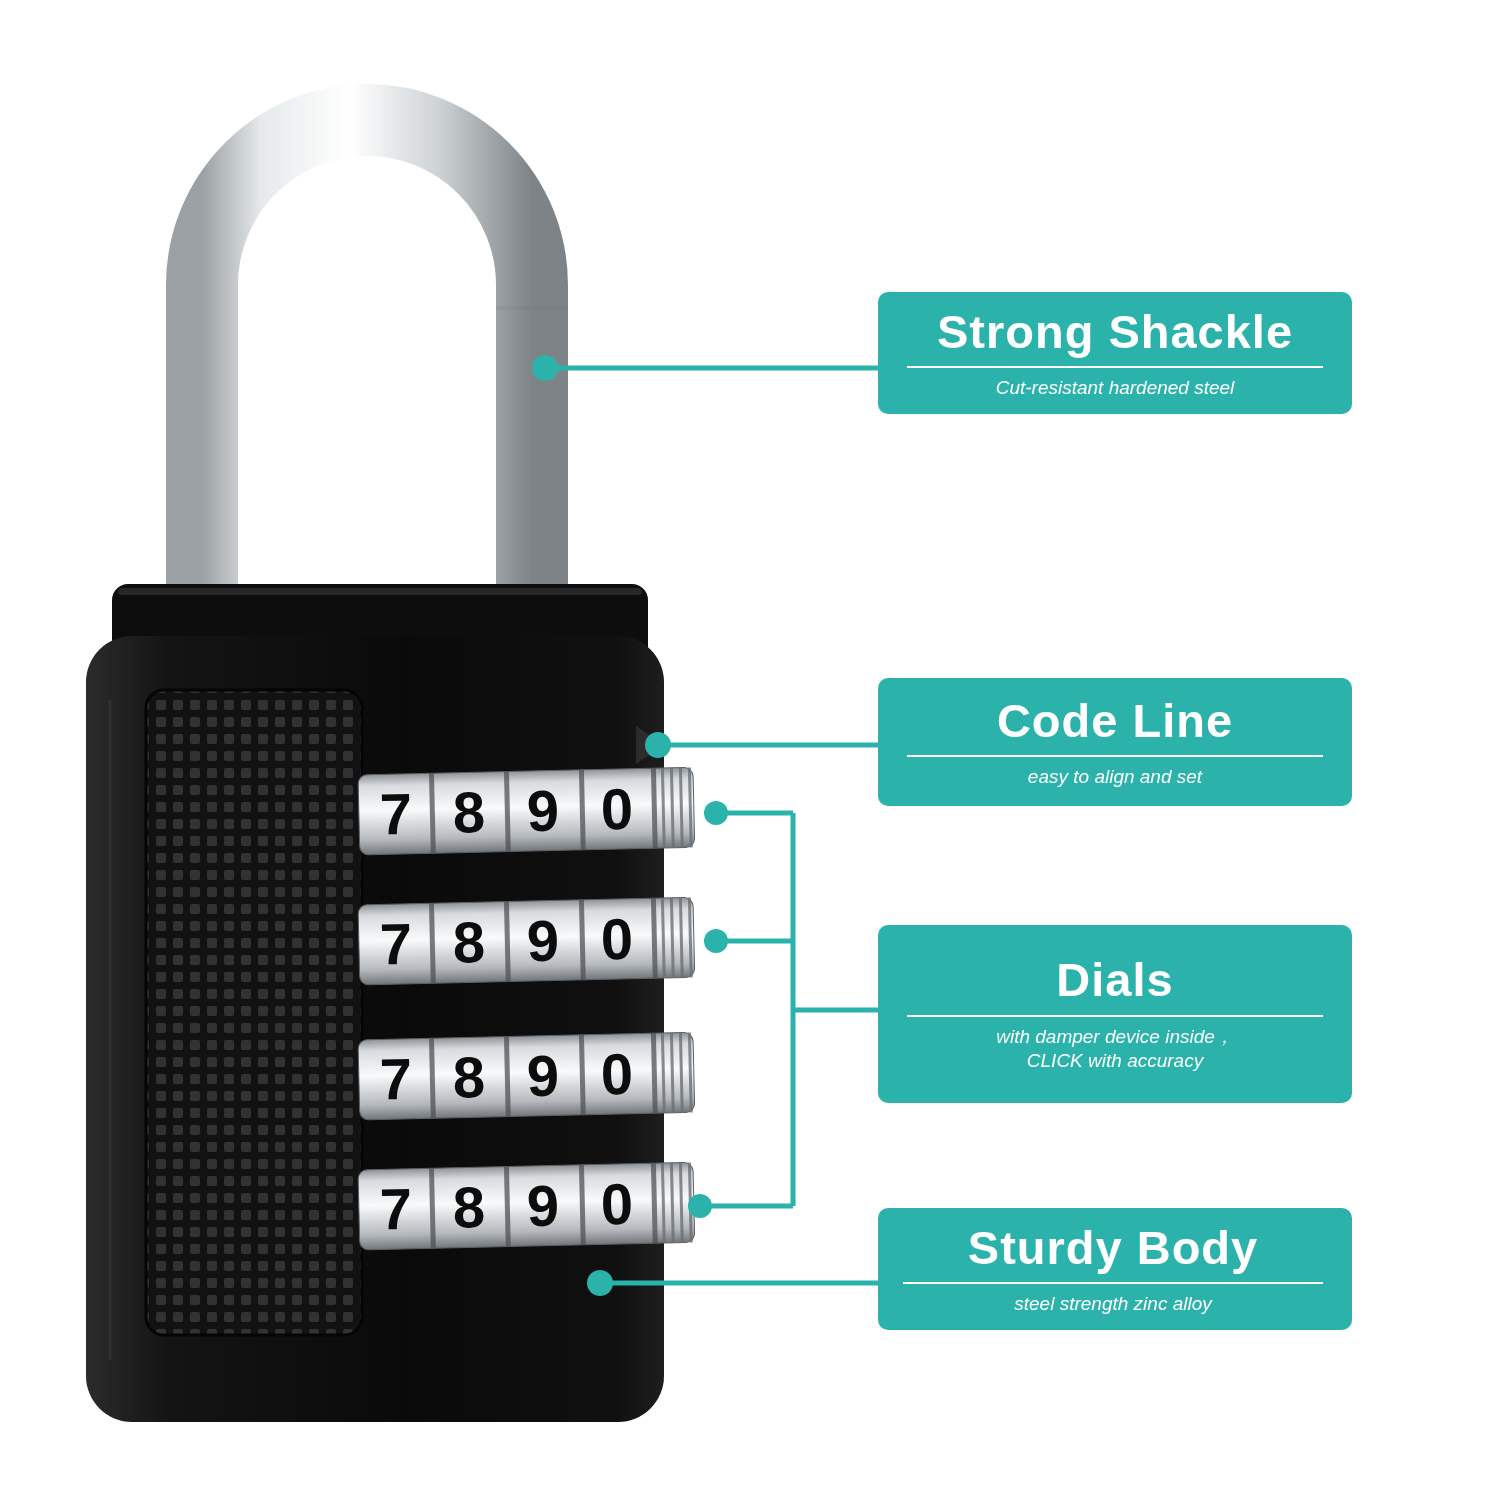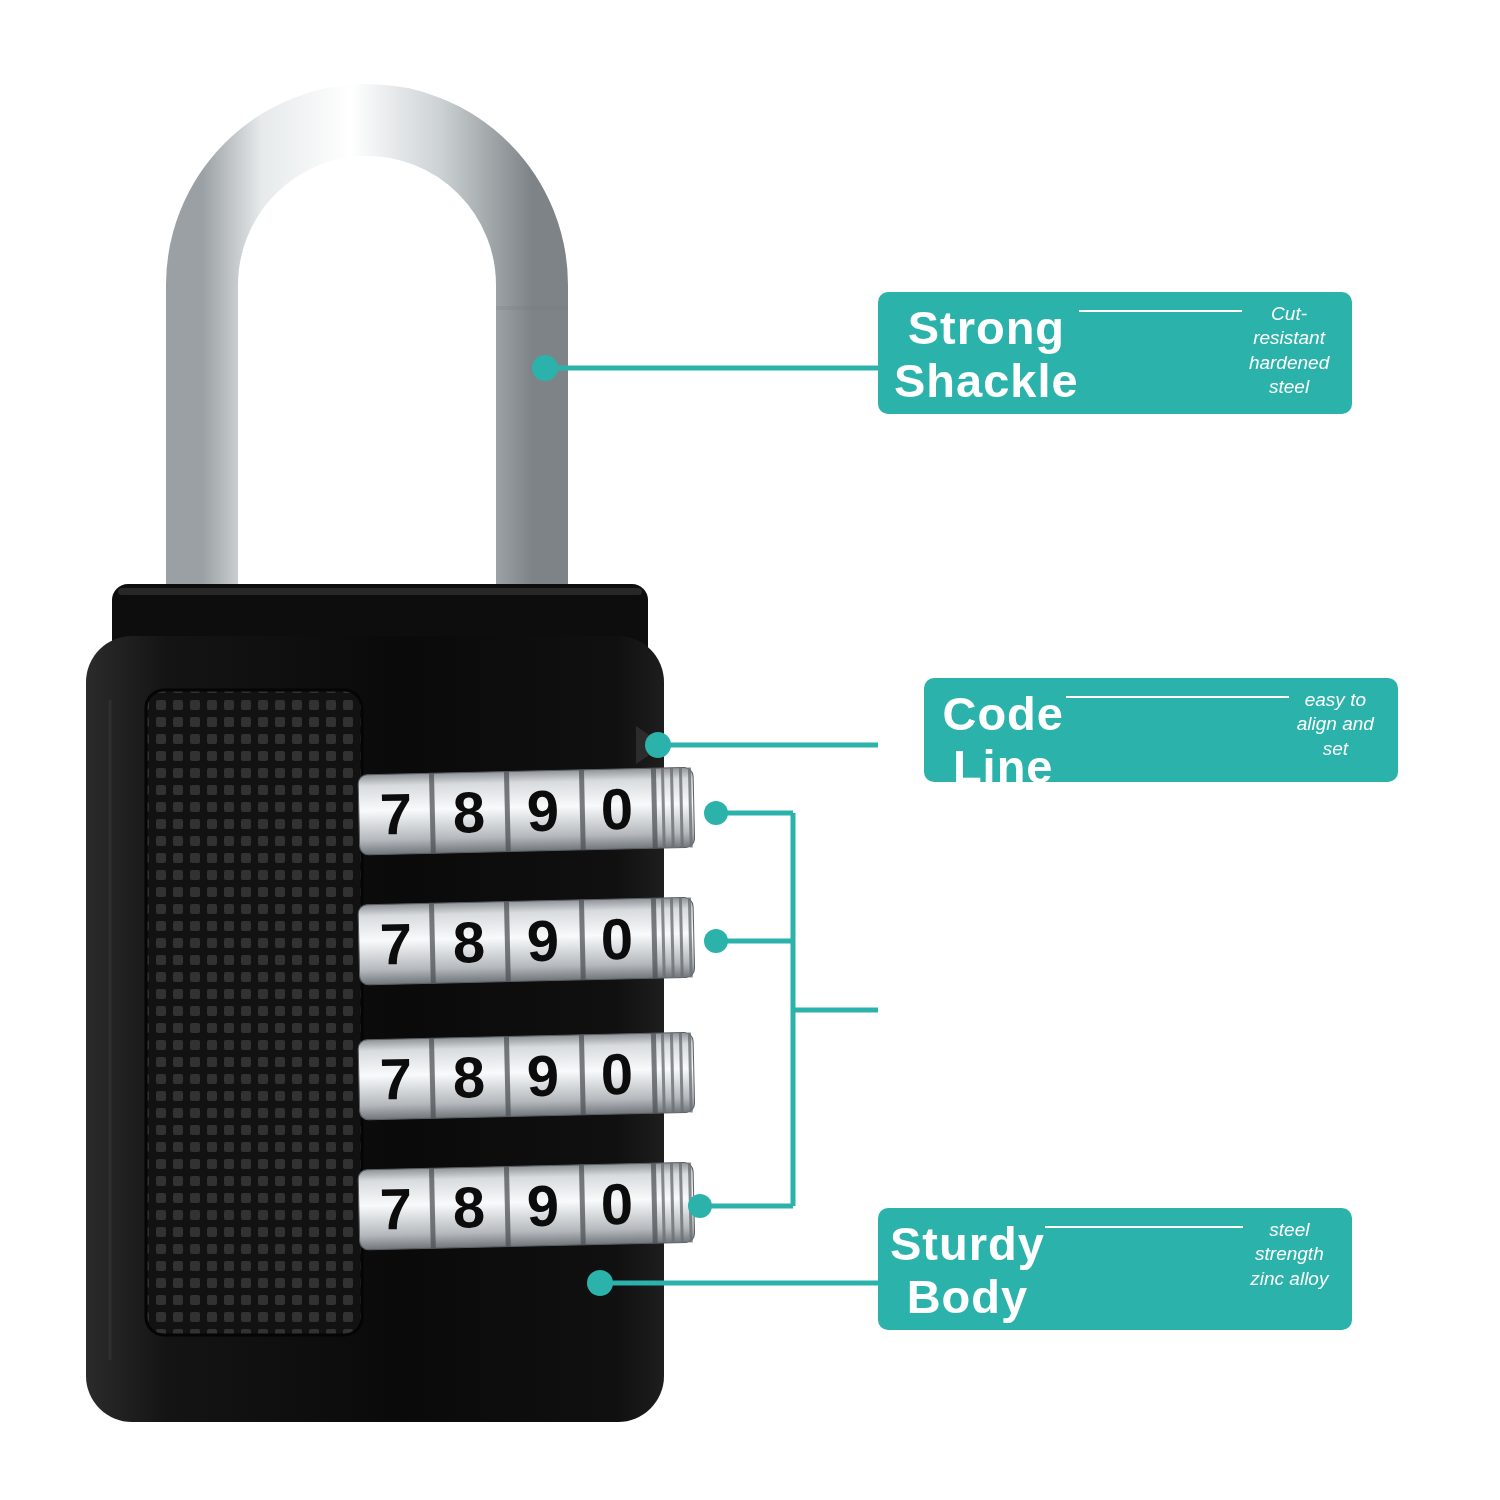--- a/index.html
+++ b/index.html
@@ -14,21 +14,21 @@
   .callout{
     position:absolute;
     left:878px;
     width:474px;
     background:#2BB3AB;
     border-radius:10px;
     color:#ffffff;
     text-align:center;
     box-sizing:border-box;
     display:flex;
-    flex-direction:row;
+    flex-direction:column;
     justify-content:center;
     padding:10px 16px;
   }
   .callout-title{
     font-size:47px;
     font-weight:700;
     line-height:1.12;
     letter-spacing:1px;
   }
   .callout-rule{
@@ -177,26 +177,32 @@
       <circle cx="600" cy="1283" r="13" stroke="none"></circle>
     </g>
   </svg>
 
   <div class="callout" style="top:292px;height:122px;">
     <div class="callout-title">Strong Shackle</div>
     <div class="callout-rule"></div>
     <div class="callout-subtitle">Cut-resistant hardened steel</div>
   </div>
 
-  <div class="callout" style="top:678px;height:104px;margin-left:46px;">
+  <div class="callout" style="top:678px;height:128px;">
     <div class="callout-title">Code Line</div>
     <div class="callout-rule"></div>
     <div class="callout-subtitle">easy to align and set</div>
   </div>
 
+  <div class="callout" style="top:925px;height:178px;">
+    <div class="callout-title">Dials</div>
+    <div class="callout-rule"></div>
+    <div class="callout-subtitle">with damper device inside，</div>
+    <div class="callout-subtitle">CLICK with accuracy</div>
+  </div>
 
   <div class="callout" style="top:1208px;height:122px;padding-left:12px;">
     <div class="callout-title">Sturdy Body</div>
     <div class="callout-rule"></div>
     <div class="callout-subtitle">steel strength zinc alloy</div>
   </div>
 
 </div>
 
 </body></html>

